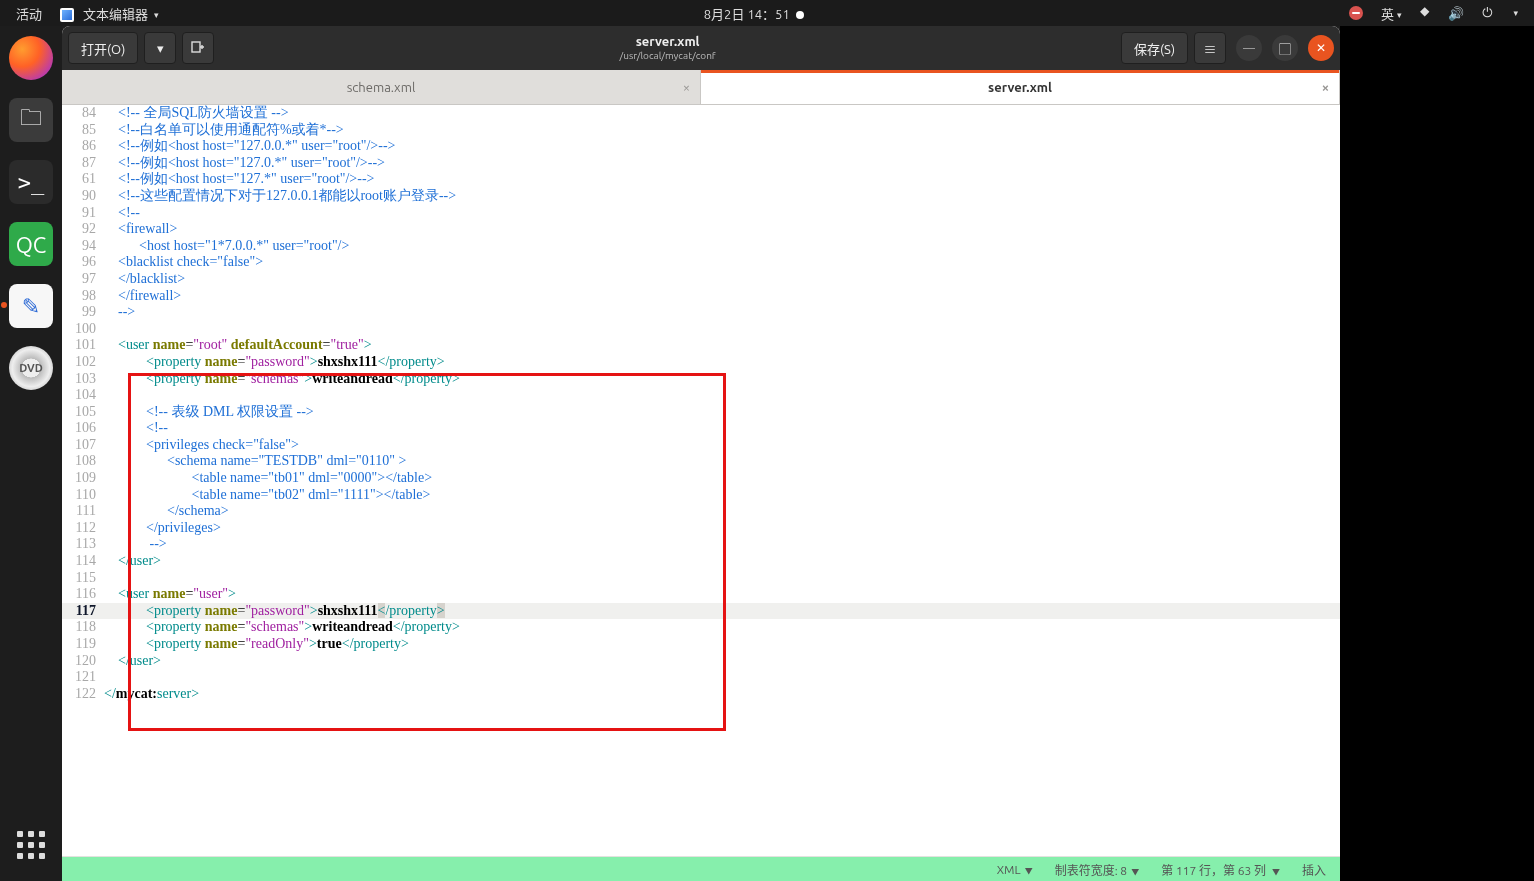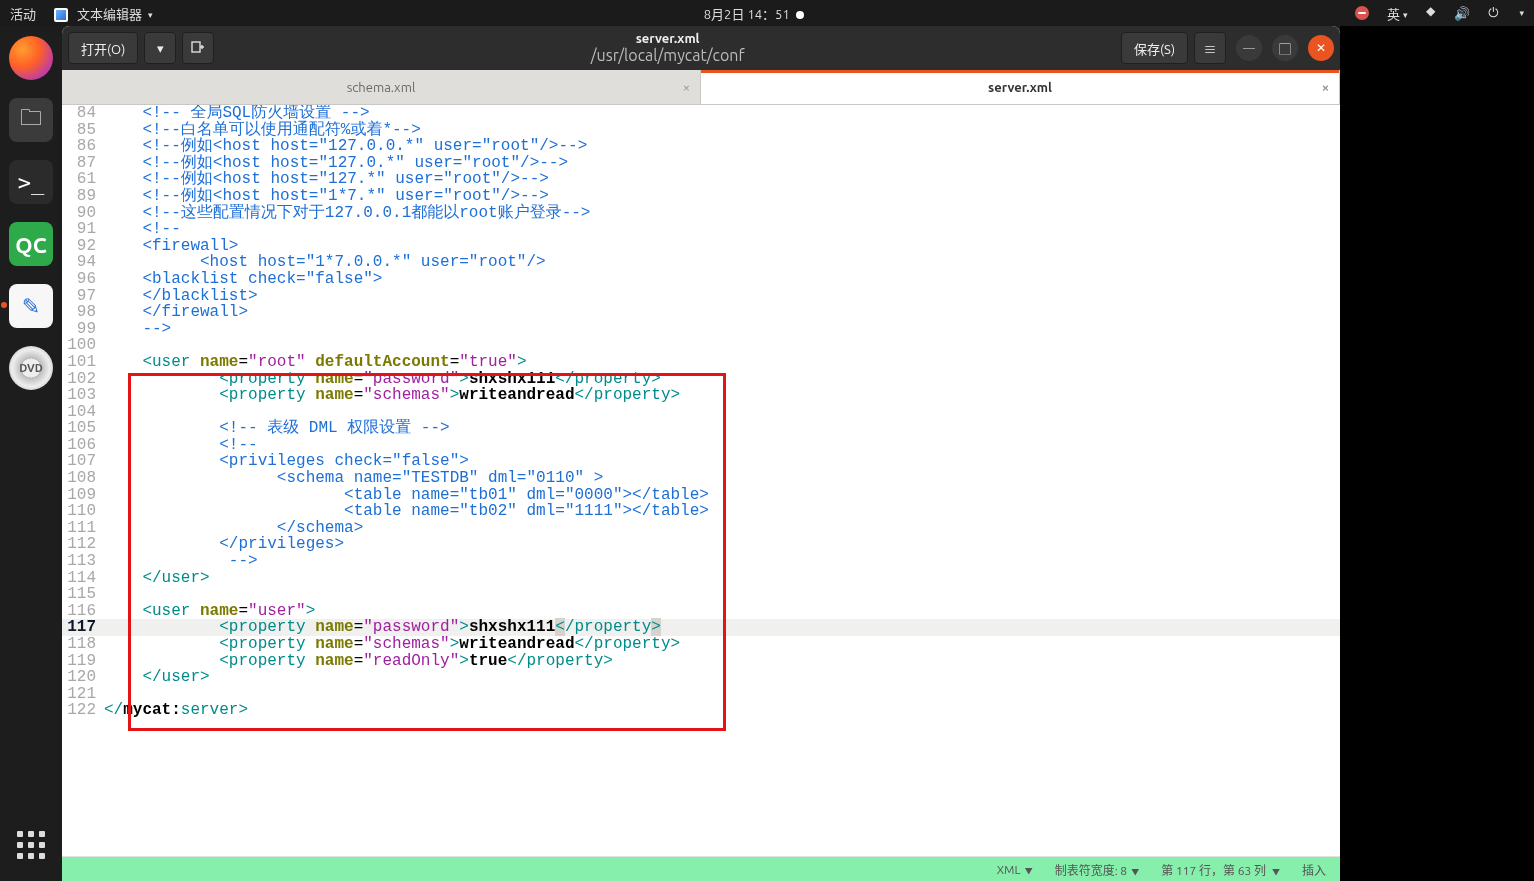--- a/index.html
+++ b/index.html
@@ -1,56 +1,56 @@
 <!DOCTYPE html>
 <html><head>
 <meta charset="utf-8">
 <style>
   html,body{margin:0;padding:0;height:100%;font-family:"Ubuntu","Noto Sans CJK SC",sans-serif;font-size:13px;background:#000;user-select:none}
   .screen{width:1534px;height:881px;position:relative;background:#1e1e1e;overflow:hidden}
   
-  .gnome-bar{height:26px;background:#1b1b1b;color:#ddd;display:flex;align-items:center;padding:0 10px;font-size:13px}
+  .gnome-bar{height:26px;background:#1b1b1b;color:#ddd;display:flex;align-items:center;padding:0 16px;font-size:13px}
   .gnome-bar .left,.gnome-bar .right{display:flex;align-items:center;gap:18px}
   .gnome-bar .center{flex:1;text-align:center}
   .gnome-bar .tri{font-size:9px;margin-left:3px;vertical-align:middle}
   .dot-rec{width:8px;height:8px;border-radius:50%;background:#fff;display:inline-block;margin-left:6px;vertical-align:middle}
   .status-dnd{width:14px;height:14px;border-radius:50%;background:#d9534f;display:inline-block;position:relative}
   .status-dnd::after{content:"";position:absolute;left:3px;right:3px;top:6px;height:2px;background:#fff;border-radius:1px}
   
   .dock{position:absolute;left:0;top:26px;bottom:0;width:62px;background:rgba(30,30,30,0.95);display:flex;flex-direction:column;align-items:center;padding-top:10px;gap:18px}
   .dock .ico{width:44px;height:44px;border-radius:8px;display:flex;align-items:center;justify-content:center;font-size:22px;color:#fff}
   .dock .firefox{background:radial-gradient(circle at 30% 30%,#ff9d2f,#ff6126 40%,#a62fd4 90%);border-radius:50%}
   .dock .files{background:#3b3b3b}
   .dock .term{background:#2b2b2b;font-family:monospace}
-  .dock .qc{background:#2faa4a;font-weight:bold}
+  .dock .qc{background:#2faa4a;font-weight:normal}
   .dock .gedit{background:#f7f7f7;color:#2e6bd6;position:relative}
   .dock .gedit.active::before{content:"";position:absolute;left:-8px;top:18px;width:6px;height:6px;border-radius:50%;background:#e95420}
   .dock .dvd{background:radial-gradient(circle,#eee 30%,#bbb 31%,#eee 60%,#999 100%);border-radius:50%;color:#555;font-size:11px;font-weight:bold}
   .dock .spacer{flex:1}
   .dock .apps{display:grid;grid-template-columns:repeat(3,6px);grid-template-rows:repeat(3,6px);gap:5px;margin-bottom:22px}
   .dock .apps span{width:6px;height:6px;background:#ddd;border-radius:1px}
   
   .window{position:absolute;left:62px;top:26px;width:1278px;height:855px;background:#fff;display:flex;flex-direction:column;border-top-left-radius:8px;border-top-right-radius:8px;overflow:hidden}
   .hdr{height:44px;background:#2d2d2d;color:#eee;display:flex;align-items:center;padding:0 6px;gap:6px}
   .hdr .btn{background:#3a3a3a;border:1px solid #1f1f1f;border-radius:4px;height:30px;display:flex;align-items:center;padding:0 12px;color:#eee;font-size:13px}
   .hdr .btn.small{width:30px;justify-content:center;padding:0}
   .hdr .title-wrap{flex:1;text-align:center;line-height:1.2}
   .hdr .title-wrap .t1{font-weight:bold;font-size:13px}
-  .hdr .title-wrap .t2{font-size:16px;color:#bbb}
+  .hdr .title-wrap .t2{font-size:10px;color:#bbb}
   .winbtn{width:26px;height:26px;border-radius:50%;background:#3a3a3a;display:flex;align-items:center;justify-content:center;color:#eee;font-size:12px;margin-left:4px}
   .winbtn.close{background:#e95420;color:#fff}
   
   .tabs{height:34px;background:#e0dedb;display:flex;border-bottom:1px solid #c9c7c4}
   .tab{flex:1;display:flex;align-items:center;justify-content:center;position:relative;color:#6c6a67;border-right:1px solid #c9c7c4;font-size:13px}
   .tab.active{background:#fff;color:#333;font-weight:bold}
   .tab.active::after{content:"";position:absolute;left:0;right:0;top:0;height:3px;background:#e95420}
   .tab .x{position:absolute;right:10px;color:#9a9896}
   
   .editor-wrap{flex:1;position:relative;overflow:hidden}
-  .editor{position:absolute;inset:0;overflow:auto;font-family:Liberation Mono, monospace;font-size:16px;line-height:16.6px}
+  .editor{position:absolute;inset:0;overflow:auto;font-family:Liberation Serif, serif;font-size:14px;line-height:16.6px}
   .scroll-inner{position:relative;width:100%}
   .line{display:flex;white-space:pre}
   .gutter{width:34px;text-align:right;color:#a8a8a8;padding-right:6px;flex-shrink:0;font-weight:normal}
   .line.cur{background:#f0f0ee}
   .line.cur .gutter{font-weight:bold;color:#0f172a}
   .code{padding-left:2px;flex:1}
   .c-blue{color:#1e6fd6}
   .c-olive{color:#7a7a00}
   .c-purple{color:#a020a0}
   .c-teal{color:#008b8b}
@@ -154,21 +154,20 @@
     </div>
 
     <div class="editor-wrap">
       <div class="editor">
         <div class="scroll-inner" id="code-body">
             <div class="line"><div class="gutter">84</div><div class="code">    <span class="c-blue">&lt;!-- 全局SQL防火墙设置 --&gt;</span></div></div>
             <div class="line"><div class="gutter">85</div><div class="code">    <span class="c-blue">&lt;!--白名单可以使用通配符%或着*--&gt;</span></div></div>
             <div class="line"><div class="gutter">86</div><div class="code">    <span class="c-blue">&lt;!--例如&lt;host host="127.0.0.*" user="root"/&gt;--&gt;</span></div></div>
             <div class="line"><div class="gutter">87</div><div class="code">    <span class="c-blue">&lt;!--例如&lt;host host="127.0.*" user="root"/&gt;--&gt;</span></div></div>
             <div class="line"><div class="gutter">61</div><div class="code">    <span class="c-blue">&lt;!--例如&lt;host host="127.*" user="root"/&gt;--&gt;</span></div></div>
-            <div class="line"><div class="gutter">89</div><div class="code">    <span class="c-blue">&lt;!--例如&lt;host host="1*7.*" user="root"/&gt;--&gt;</span></div></div>
             <div class="line"><div class="gutter">90</div><div class="code">    <span class="c-blue">&lt;!--这些配置情况下对于127.0.0.1都能以root账户登录--&gt;</span></div></div>
             <div class="line"><div class="gutter">91</div><div class="code">    <span class="c-blue">&lt;!--</span></div></div>
             <div class="line"><div class="gutter">92</div><div class="code">    <span class="c-blue">&lt;firewall&gt;</span></div></div>
             <div class="line"><div class="gutter">94</div><div class="code">          <span class="c-blue">&lt;host host="1*7.0.0.*" user="root"/&gt;</span></div></div>
             <div class="line"><div class="gutter">96</div><div class="code">    <span class="c-blue">&lt;blacklist check="false"&gt;</span></div></div>
             <div class="line"><div class="gutter">97</div><div class="code">    <span class="c-blue">&lt;/blacklist&gt;</span></div></div>
             <div class="line"><div class="gutter">98</div><div class="code">    <span class="c-blue">&lt;/firewall&gt;</span></div></div>
             <div class="line"><div class="gutter">99</div><div class="code">    <span class="c-blue">--&gt;</span></div></div>
             <div class="line"><div class="gutter">100</div><div class="code"></div></div>
             <div class="line"><div class="gutter">101</div><div class="code">    <span class="c-teal">&lt;user </span><span class="c-olive c-bold">name</span><span class="c-black">=</span><span class="c-purple">"root"</span><span class=""> </span><span class="c-olive c-bold">defaultAccount</span><span class="c-black">=</span><span class="c-purple">"true"</span><span class="c-teal">&gt;</span></div></div>

